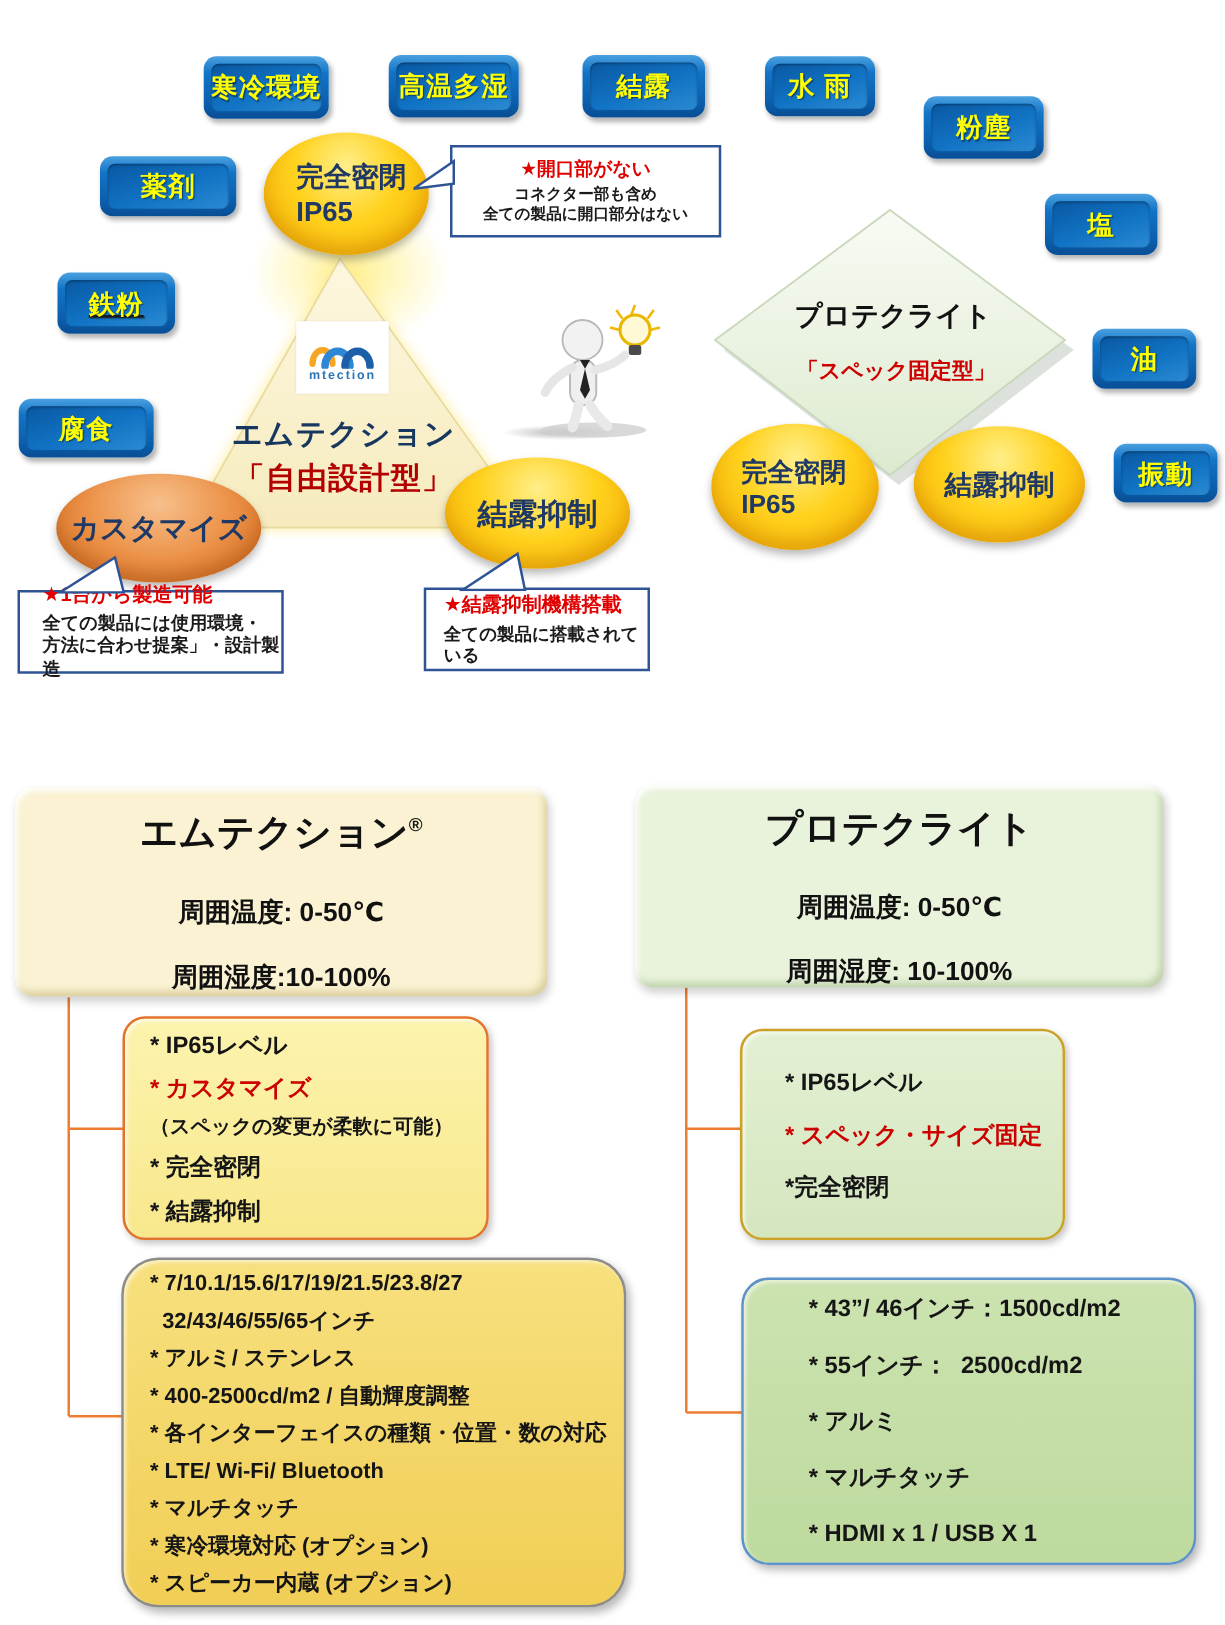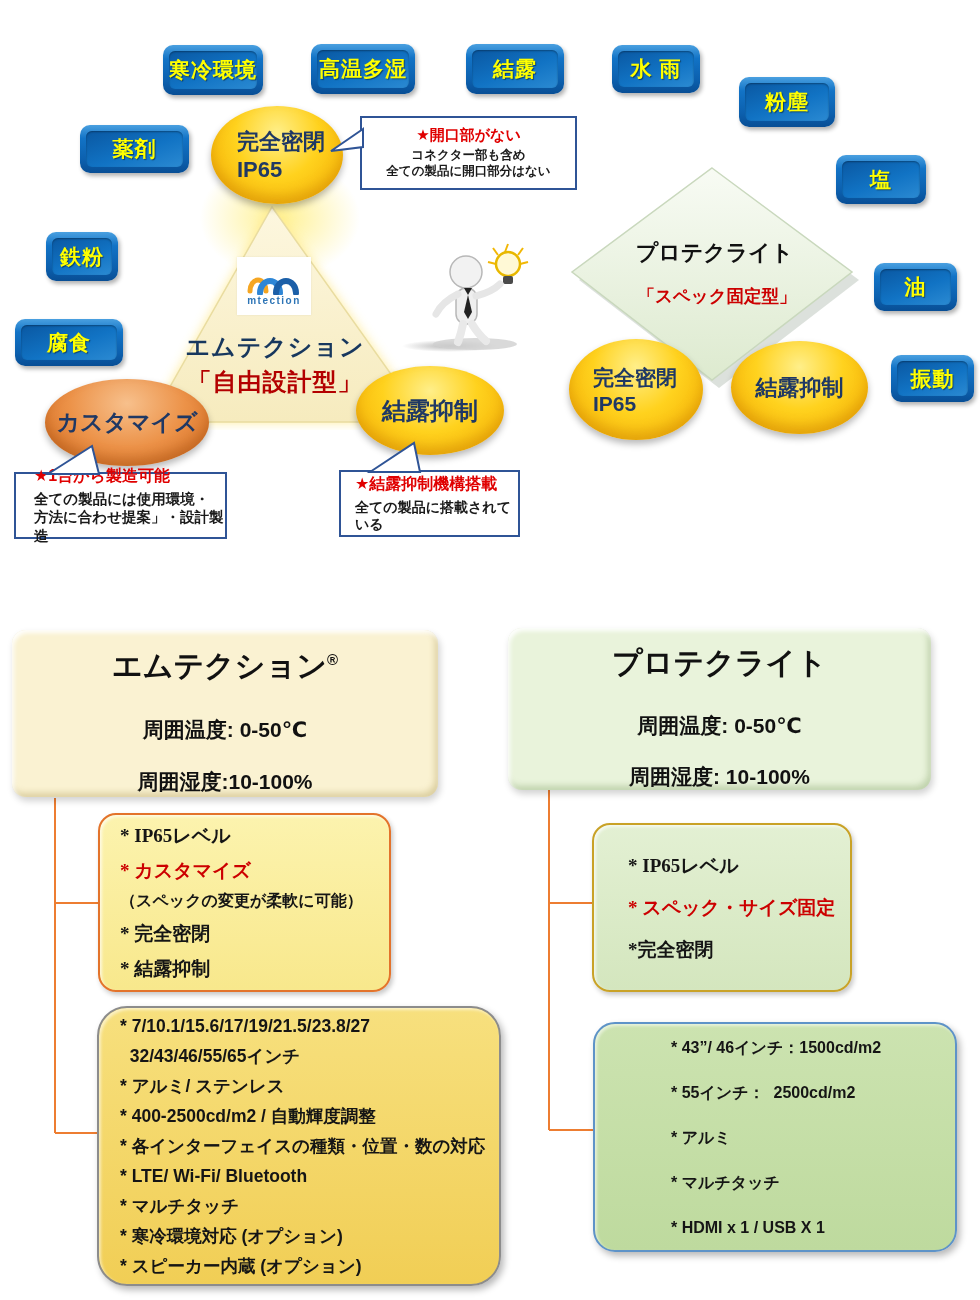--- a/index.html
+++ b/index.html
@@ -46,25 +46,25 @@
 
   .fbox{position:absolute;z-index:2;display:flex;flex-direction:column;justify-content:center;}
   .fbox1L{background:linear-gradient(180deg,#FCF3AE 0%,#F8E88C 100%);border:2px solid #E3732B;
           border-radius:18px;box-shadow:2px 3px 5px rgba(0,0,0,.22), inset 2px 2px 3px rgba(255,255,255,.65);}
   .fbox2L{background:linear-gradient(180deg,#F7E07E 0%,#F1CE55 100%);border:2px solid #8C8C8C;
           border-radius:30px;box-shadow:3px 4px 7px rgba(0,0,0,.28), inset 2px 2px 3px rgba(255,255,255,.55);}
   .fbox1R{background:linear-gradient(180deg,#E3F0D3 0%,#D4E6BE 100%);border:2px solid #C9A227;
           border-radius:18px;box-shadow:2px 3px 5px rgba(0,0,0,.22), inset 2px 2px 3px rgba(255,255,255,.65);}
   .fbox2R{background:linear-gradient(180deg,#CCE3B0 0%,#BEDA9E 100%);border:2px solid #5E93C8;
           border-radius:22px;box-shadow:3px 4px 7px rgba(0,0,0,.28), inset 2px 2px 3px rgba(255,255,255,.55);}
-  .fline{font-size:19px;color:#151515;white-space:pre;font-family:Liberation Serif, serif;}
+  .fline{font-size:19px;color:#151515;white-space:pre;}
   .fnote{font-size:16px;}
   .red{color:#CC0000;}
   .sline{font-size:17.5px;color:#151515;white-space:pre;line-height:30px;}
-  .sline2{font-size:16px;color:#151515;white-space:pre;line-height:45px;margin-left:24px;}
+  .sline2{font-size:19px;color:#151515;white-space:pre;line-height:45px;}
 
   .logo-box{position:absolute;left:237px;top:257px;width:74px;height:58px;background:#ffffff;
             display:flex;flex-direction:column;align-items:center;justify-content:center;z-index:2;
             box-shadow:0 0 2px rgba(0,0,0,.08);}
   .logo-text{font-size:10px;letter-spacing:1.5px;color:#2E75B6;}
 
   .tri-label{position:absolute;left:155px;top:331px;width:240px;text-align:center;z-index:2;}
   .tri-label .n{font-size:24px;color:#17375E;letter-spacing:1px;}
   .tri-label .t{font-size:24px;color:#B30000;letter-spacing:1px;margin-top:3px;}
 
@@ -98,21 +98,21 @@
     </div>
   <div class="badge" style="left:739px;top:77px;width:96px;height:50px;">
       <span>粉塵</span>
     </div>
   <div class="badge" style="left:80px;top:125px;width:109px;height:48px;">
       <span>薬剤</span>
     </div>
   <div class="badge" style="left:836px;top:155px;width:90px;height:49px;">
       <span>塩</span>
     </div>
-  <div class="badge" style="left:46px;top:232px;width:72px;height:49px;">
+  <div class="badge" style="left:46px;top:218px;width:94px;height:49px;text-decoration:underline;">
       <span>鉄粉</span>
     </div>
   <div class="badge" style="left:874px;top:263px;width:83px;height:48px;">
       <span>油</span>
     </div>
   <div class="badge" style="left:15px;top:319px;width:108px;height:47px;">
       <span>腐食</span>
     </div>
   <div class="badge" style="left:891px;top:355px;width:83px;height:47px;">
       <span>振動</span>

